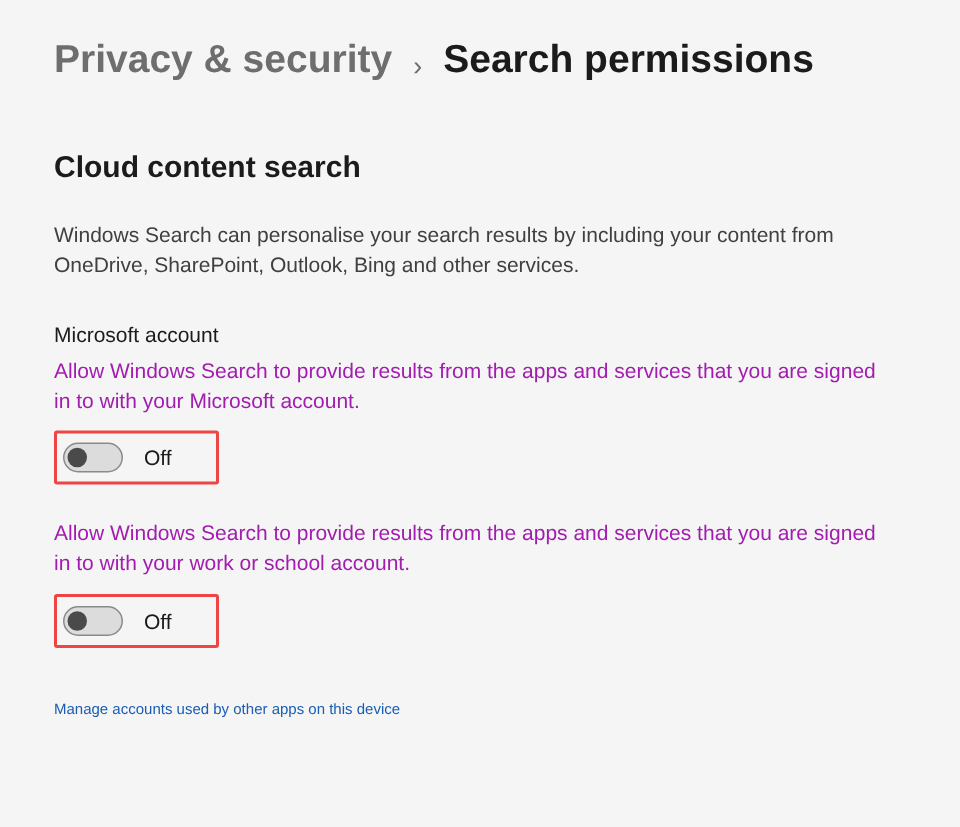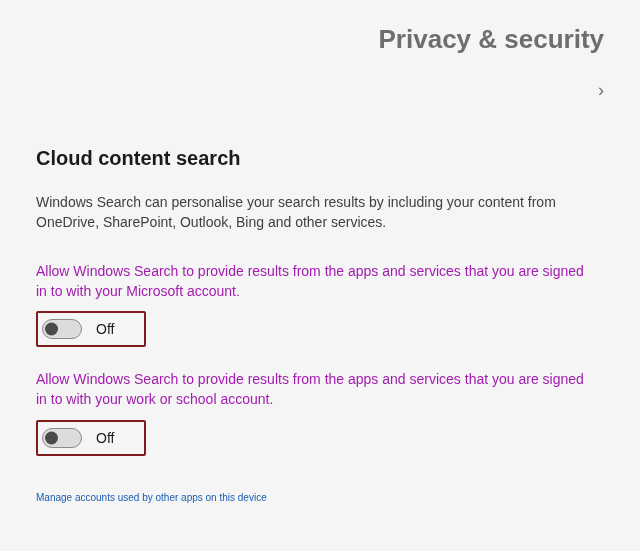--- a/index.html
+++ b/index.html
@@ -11,23 +11,22 @@
       font-family: "Segoe UI", -apple-system, sans-serif;
       background: #f5f5f5;
       width: 640px;
       height: 551px;
       padding: 24px 36px;
       color: #1b1b1b;
     }
     .breadcrumb {
       display: flex;
       align-items: flex-end;
-      gap: 25px;
+      gap: 14px;
       margin-bottom: 46px;
-      flex-direction: column;
     }
     .breadcrumb-parent {
       font-size: 26px;
       font-weight: 600;
       color: #6e6e6e;
     }
     .breadcrumb-sep {
       font-size: 18px;
       color: #6e6e6e;
       font-weight: 400;
@@ -63,21 +62,21 @@
       color: #a21caf;
       line-height: 1.45;
       margin-bottom: 10px;
       max-width: 560px;
     }
     .toggle-wrap {
       display: inline-flex;
       align-items: center;
       gap: 14px;
       padding: 6px 30px 6px 4px;
-      border: 2px solid #7f1d1d;
+      border: 2px solid #ef4444;
       border-radius: 2px;
     }
     .toggle {
       position: relative;
       width: 40px;
       height: 20px;
       background: #dcdcdc;
       border: 1px solid #8a8a8a;
       border-radius: 10px;
       cursor: pointer;
@@ -105,26 +104,28 @@
     }
   </style>
 </head>
 <body>
 
 
 
 <div class="breadcrumb">
   <span class="breadcrumb-parent">Privacy &amp; security</span>
   <span class="breadcrumb-sep">›</span>
+  <span class="breadcrumb-current">Search permissions</span>
 </div>
 
 <h2 class="section-title">Cloud content search</h2>
 <p class="section-desc">Windows Search can personalise your search results by including your content from OneDrive, SharePoint, Outlook, Bing and other services.</p>
 
 <div class="setting-block">
+  <div class="setting-name">Microsoft account</div>
   <div class="setting-desc">Allow Windows Search to provide results from the apps and services that you are signed in to with your Microsoft account.</div>
   <div class="toggle-wrap">
     <div class="toggle">
       <div class="toggle-knob"></div>
     </div>
     <span class="toggle-label">Off</span>
   </div>
 </div>
 
 <div class="setting-block">

